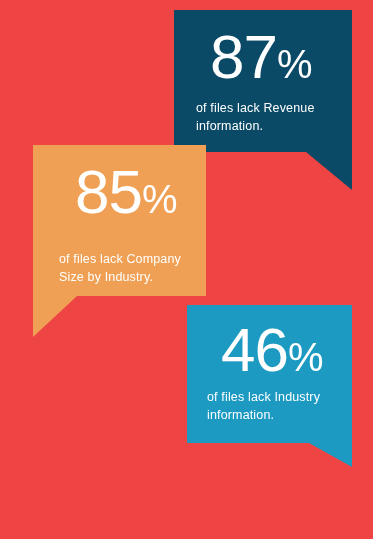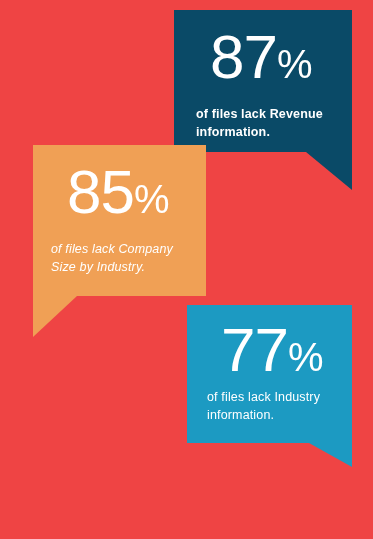--- a/index.html
+++ b/index.html
@@ -111,25 +111,25 @@
     font-size: 12.5px;
     line-height: 1.45;
     font-weight: 400;
     letter-spacing: 0.15px;
   }
   .stat-caption-line { display: block; }
 
   
   .card-revenue .bubble-content  { padding: 18px 22px 0 22px; text-align: left; }
   .card-revenue .stat-value      { padding-left: 14px; }
-  .card-revenue .stat-caption    { margin-top: 18px; font-weight: bold; }
+  .card-revenue .stat-caption    { margin-top: 12px; }
 
-  .card-company .bubble-content  { padding: 18px 18px 0 18px; text-align: left; }
+  .card-company .bubble-content  { padding: 18px 18px 0 26px; text-align: left; }
   .card-company .stat-value      { padding-left: 16px; }
-  .card-company .stat-caption    { margin-top: 18px; font-style: italic; }
+  .card-company .stat-caption    { margin-top: 28px; }
 
   .card-industry .bubble-content { padding: 16px 20px 0 20px; text-align: left; }
   .card-industry .stat-value     { padding-left: 14px; }
   .card-industry .stat-caption   { margin-top: 8px; }
 </style>
 </head>
 <body>
 
 <div id="infographic" style="background: #ef4444; width: 373px; height: 539px;">
 
@@ -159,21 +159,21 @@
         <span class="stat-caption-line">Size by Industry.</span>
       </div>
     </div>
   </div>
 
   <div class="bubble card-industry">
     <div class="bubble-body" style="background: rgb(28, 154, 194);"></div>
     <div class="bubble-tail" style="border-top-color: rgb(28, 154, 194);"></div>
     <div class="bubble-content" style="color: rgb(255, 255, 255);">
       <div class="stat-value">
-        <span class="stat-number">77</span><span class="stat-symbol">%</span>
+        <span class="stat-number">46</span><span class="stat-symbol">%</span>
       </div>
       <div class="stat-caption">
         <span class="stat-caption-line">of files lack Industry</span>
         <span class="stat-caption-line">information.</span>
       </div>
     </div>
   </div>
 
 </div>
 

